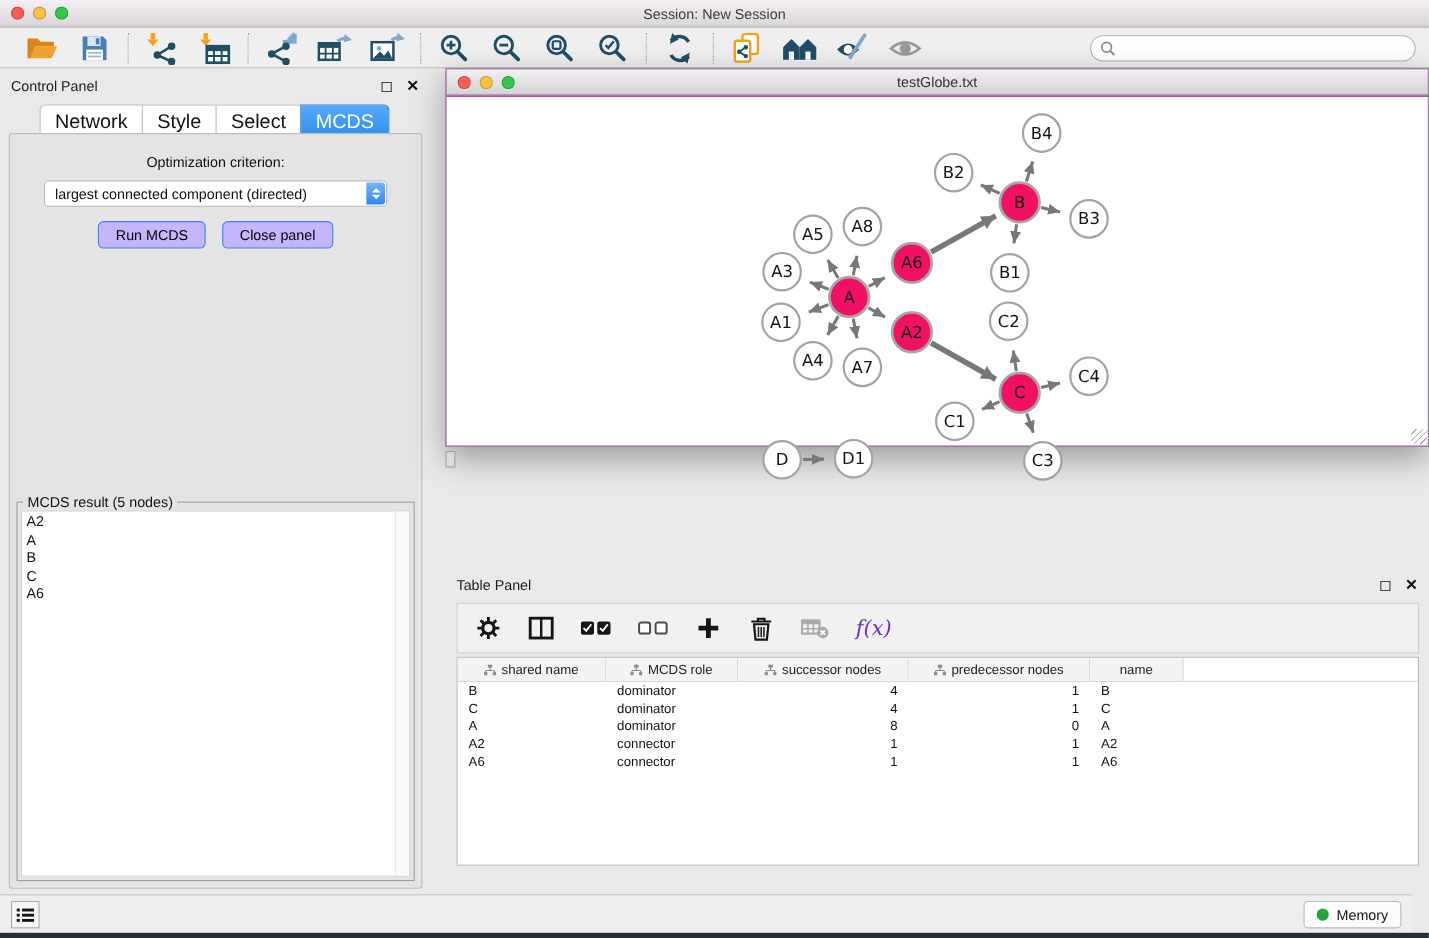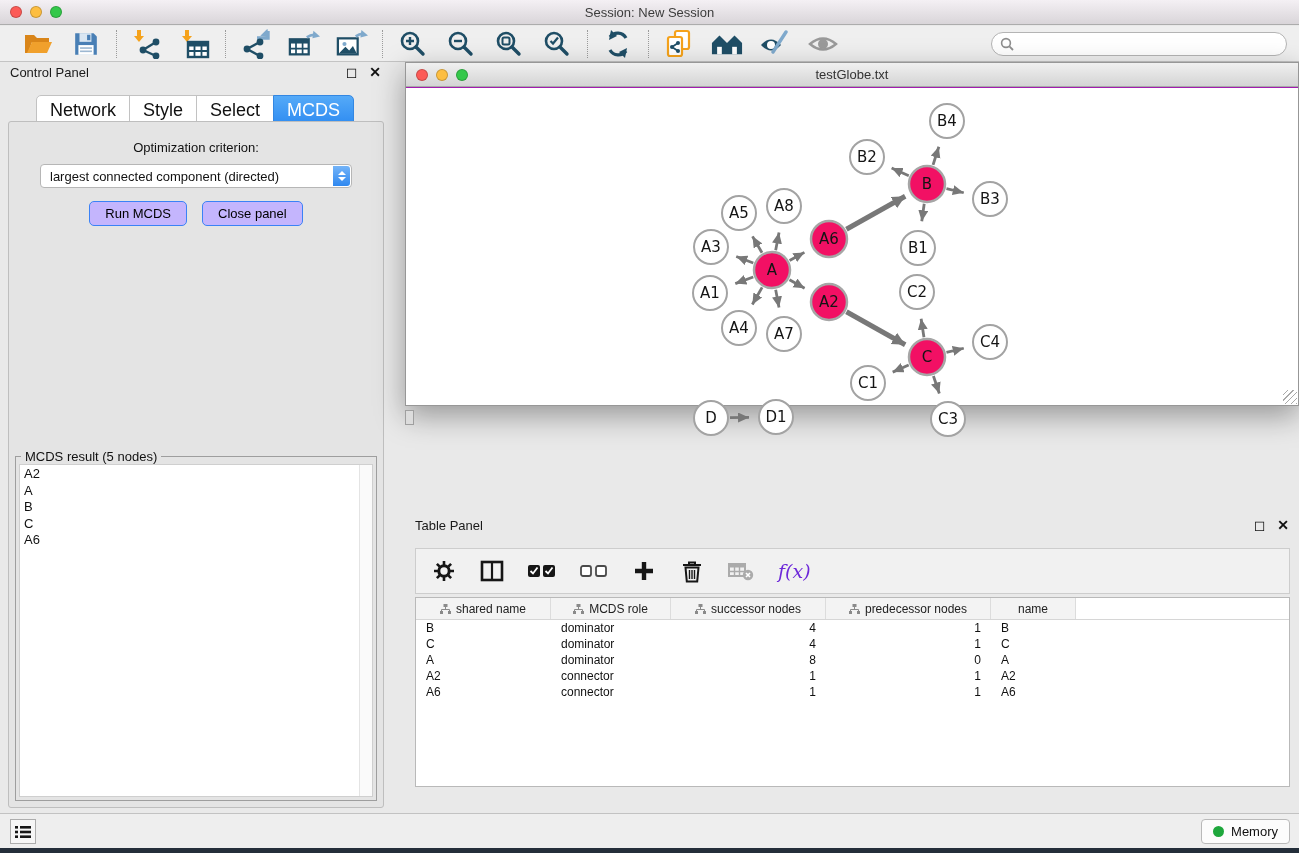--- a/index.html
+++ b/index.html
@@ -21,21 +21,21 @@
     border-bottom:1px solid #C4C4C4; display:flex; align-items:center; padding:0 8px; }
   .tb-group { display:flex; align-items:center; gap:16px; padding:0 14px; }
   .tb-sep { width:0; height:28px; border-left:1px dotted #9B9B9B; }
   .tb-icon { width:32px; height:30px; display:flex; align-items:center; justify-content:center; cursor:default; }
   .search { position:absolute; right:12px; top:6px; width:296px; height:24px; border:1px solid #B4B4B4;
     border-radius:12px; background:#FFF; display:flex; align-items:center; padding:0 8px; gap:5px; }
   .search input { border:none; outline:none; flex:1; font-size:12px; background:transparent; }
 
   
   .control-panel { position:absolute; left:0; top:65px; width:391px; height:747px; }
-  .panel-header { height:26px; display:flex; align-items:flex-start; padding:0 10px; font-size:13px; color:#1A1A1A; }
+  .panel-header { height:26px; display:flex; align-items:center; padding:0 10px; font-size:13px; color:#1A1A1A; }
   .panel-controls { margin-left:auto; display:flex; gap:12px; font-size:14px; color:#111; font-weight:bold; }
   .panel-controls span { cursor:default; line-height:14px; }
   .seg-tabs { display:flex; justify-content:center; margin-top:4px; }
   .seg-tab { border:1px solid #C2C2C2; background:#FFF; padding:4px 13px; font-size:18px; margin-left:-1px; cursor:default; }
   .seg-tab:first-child { border-radius:5px 0 0 5px; }
   .seg-tab:last-child { border-radius:0 5px 5px 0; }
   .seg-tab.active { background:linear-gradient(#55AAF8,#2E8BF1); border-color:#3387E2; color:#FFF; }
   .cp-content { position:absolute; left:8px; right:7px; top:56px; bottom:4px;
     background:#E4E4E4; border:1px solid #BEBEBE; border-radius:3px; }
   .opt-label { text-align:center; margin-top:18px; font-size:13px; }
@@ -76,21 +76,21 @@
   .tp-table { position:absolute; left:10px; right:9px; top:79px; height:190px; background:#FFF;
     border:1px solid #B9B9B9; overflow:hidden; }
   .thead { display:flex; height:22px; border-bottom:1px solid #D6D6D6; }
   .th { display:flex; align-items:center; justify-content:center; gap:5px; font-size:12px;
     background:#F3F3F3; border-right:1px solid #DCDCDC; color:#222; }
   .tbody .tr { display:flex; height:16px; align-items:center; }
   .td { font-size:12px; padding:0 10px; white-space:nowrap; overflow:hidden; }
   .tp-tabs { position:absolute; top:271px; left:0; right:0; display:flex; justify-content:center; }
 
   
-  .statusbar { position:absolute; left:0; right:0; top:813px; height:35px; background:#EEEEEE; border-top:1px solid #C2C2C2; }
+  .statusbar { position:absolute; left:0; right:16px; top:813px; height:35px; background:#EEEEEE; border-top:1px solid #C2C2C2; }
   .list-btn { position:absolute; left:10px; top:5px; width:26px; height:25px; background:#F6F6F6;
     border:1px solid #ADADAD; display:flex; align-items:center; justify-content:center; }
   .memory-btn { position:absolute; right:9px; top:5px; height:25px; background:#FCFCFC; border:1px solid #B9B9B9;
     border-radius:4px; display:flex; align-items:center; gap:7px; padding:0 11px; font-size:13px; }
   .mem-dot { width:11px; height:11px; border-radius:50%; background:#1EA73C; }
   .desktop-strip { position:absolute; left:0; right:0; bottom:0; height:5px; background:#242E3A; }
 </style>
 </head>
 <body>
 

